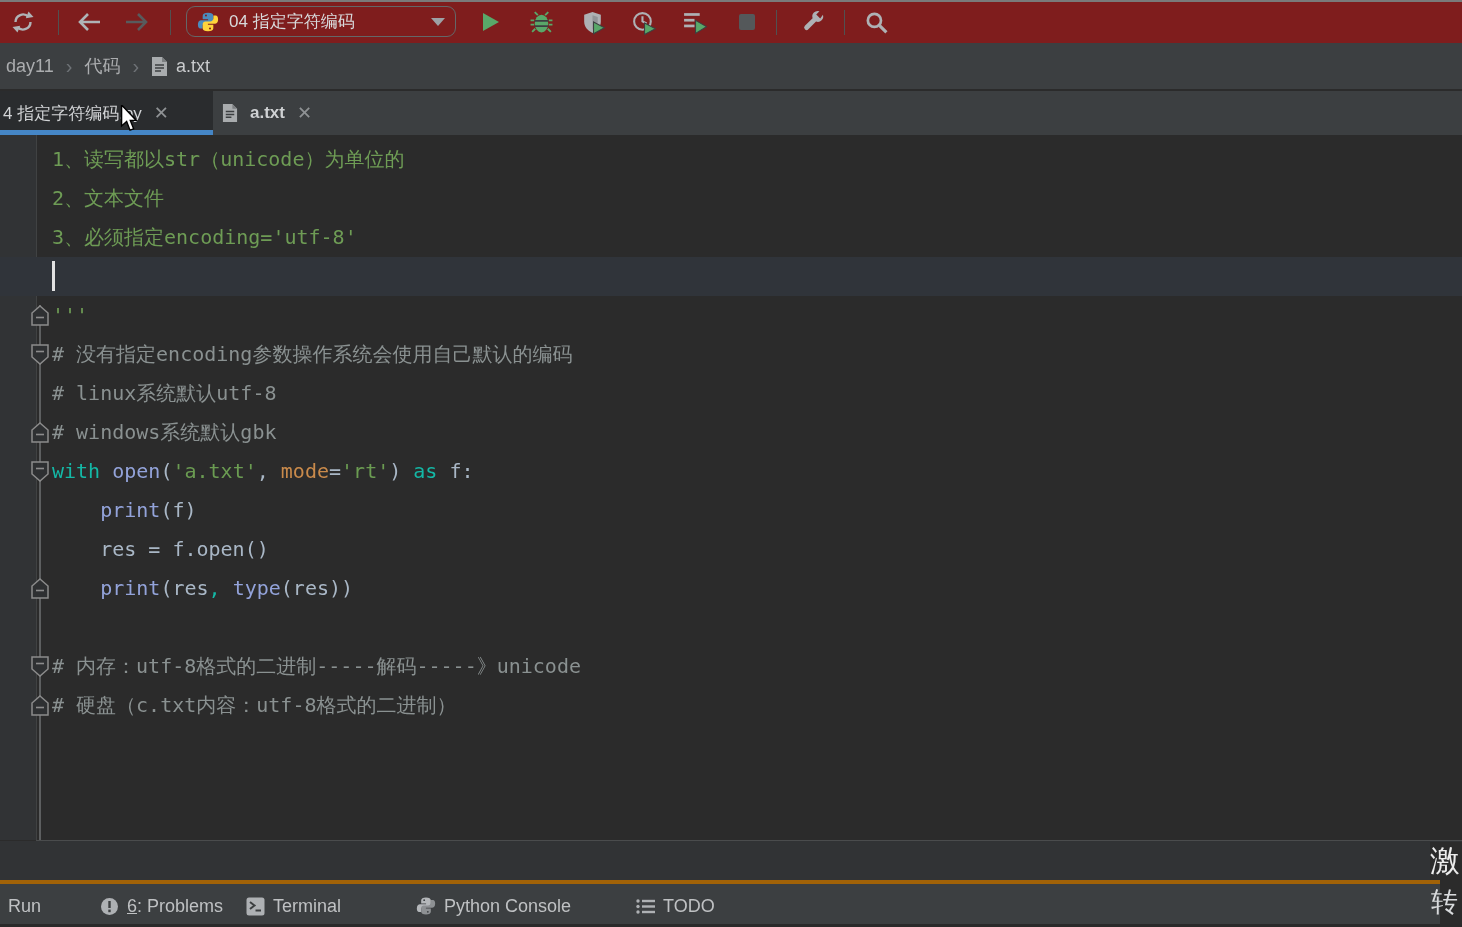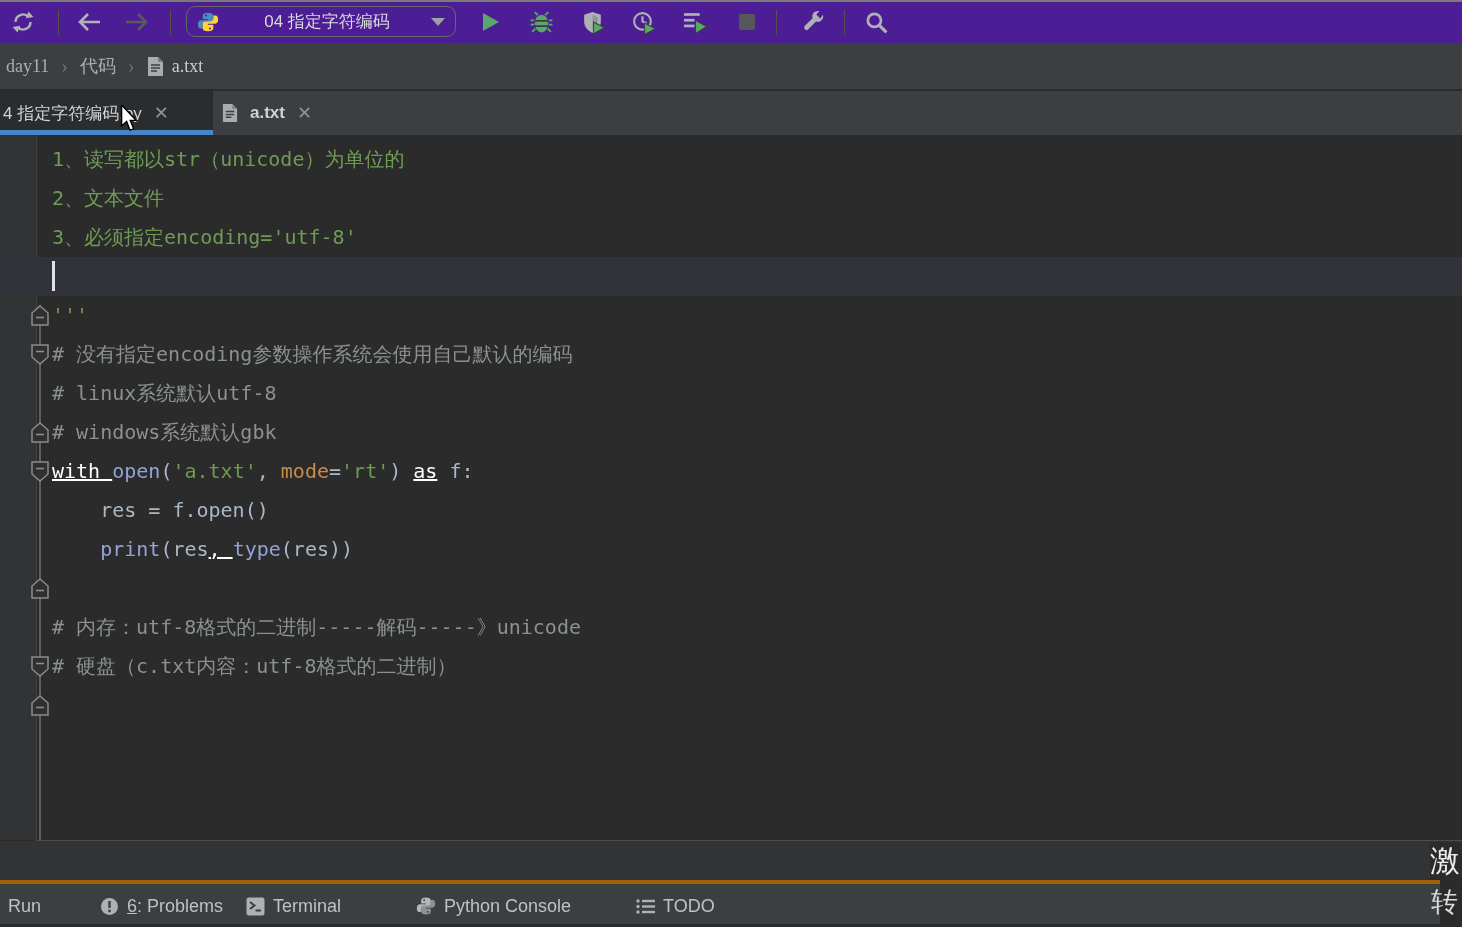--- a/index.html
+++ b/index.html
@@ -1,33 +1,33 @@
 <!DOCTYPE html>
 <html><head>
 <meta charset="utf-8">
 <style>
   html,body{margin:0;padding:0;background:#1e1e1e;}
   .window{position:relative;width:1462px;height:927px;overflow:hidden;
     background:#2B2B2B;font-family:"Liberation Sans",sans-serif;
     border-top:2px solid #7a7a7a;box-sizing:border-box;}
   
-  .toolbar{position:absolute;left:0;top:0;width:100%;height:41px;background:#4c1d95;
-    border-bottom:1px solid #2f3133;text-align:center;}
+  .toolbar{position:absolute;left:0;top:0;width:100%;height:41px;background:#7f1d1d;
+    border-bottom:1px solid #2f3133;}
   .tb-item{position:absolute;top:7px;width:26px;height:26px;display:flex;
     align-items:center;justify-content:center;}
   .tb-sep{position:absolute;top:8px;width:1px;height:25px;background:#515151;}
   .runconfig{position:absolute;left:186px;top:4px;width:270px;height:31px;
     border:1px solid #646768;border-radius:9px;display:flex;align-items:center;
     box-sizing:border-box;padding:0 10px;}
   .runconfig .rc-label{color:#D8DADC;font-size:17px;margin-left:10px;flex:1;white-space:nowrap;}
   .rc-caret{width:0;height:0;border-left:7px solid transparent;border-right:7px solid transparent;
     border-top:8px solid #9DA1A5;margin-left:6px;}
   
   .breadcrumbs{position:absolute;left:0;top:41px;width:100%;height:46px;background:#3C3F41;
-    border-bottom:2px solid #2b2b2b;display:flex;align-items:center;color:#ABADAF;font-size:18px;font-family:Liberation Serif, serif;}
+    border-bottom:2px solid #2b2b2b;display:flex;align-items:center;color:#ABADAF;font-size:18px;}
   .crumb{margin:0 4px;}
   .crumb-sep{color:#6F7377;font-size:20px;margin:0 8px;}
   .crumb-first{margin-left:6px;}
   .crumb-file{color:#C9CBCD;}
   
   .tabbar{position:absolute;left:0;top:89px;width:100%;height:44px;background:#3C3F41;}
   .tab{position:absolute;top:0;height:44px;display:flex;align-items:center;font-size:17px;}
   .tab-active{left:0;width:213px;background:#2A2C2E;color:#D2D4D6;}
   .tab-active .tab-underline{position:absolute;left:0;bottom:0;width:100%;height:5px;background:#4586C6;}
   .tab-plain{left:222px;width:128px;color:#BDBFC1;}
@@ -37,21 +37,21 @@
   .editor{position:absolute;left:0;top:133px;width:1462px;height:705px;background:#2B2B2B;overflow:hidden;padding-left:44px;}
   .gutter{position:absolute;left:0;top:0;width:36px;height:705px;background:#313335;border-right:1px solid #404243;}
   .fold-line{position:absolute;left:39px;width:2px;background:#5d5f60;}
   .fold-rail{position:absolute;left:0;top:0;width:60px;height:705px;}
   .fold-marker{position:absolute;left:29px;}
   .code-area{position:absolute;left:0;top:5px;width:1462px;
     font-family:"DejaVu Sans Mono",monospace;font-size:20px;}
   .code-line{height:39px;line-height:39px;padding-left:52px;white-space:pre;position:relative;}
   .code-line.hl{background:#30343a;}
   .caret{display:inline-block;width:3px;height:30px;background:#E2E2E2;vertical-align:middle;margin-top:-4px;}
-  .tok-doc{color:#6E9C55;} .tok-com{color:#8A9191;} .tok-kw{color:#ffffff;text-decoration:underline;}
+  .tok-doc{color:#6E9C55;} .tok-com{color:#8A9191;} .tok-kw{color:#14b8a6;}
   .tok-fn{color:#93A3DA;} .tok-str{color:#6B9C52;} .tok-kwarg{color:#C98A4B;} .tok-def{color:#A9B7C6;}
   .editor-bottom-line{position:absolute;left:36px;top:838px;width:1426px;height:1px;background:#4a4c4d;}
   .lower-strip{position:absolute;left:0;top:839px;width:1462px;height:39px;background:#313335;}
   
   .bottombar{position:absolute;left:0;top:878px;width:1440px;height:44px;background:#3C3F41;
     border-top:4px solid #a16207;color:#BFC1C3;font-size:18px;}
   .bb-group{position:absolute;top:0;height:44px;display:flex;align-items:center;}
   .bb-icon{margin-right:8px;display:flex;align-items:center;}
   .bottom-edge{position:absolute;left:0;top:922px;width:1462px;height:5px;background:#2A2A2A;}
   
@@ -218,20 +218,21 @@
     <div class="code-area">
         <div class="code-line"><span class="tok-doc">1、读写都以str（unicode）为单位的</span></div>
         <div class="code-line"><span class="tok-doc">2、文本文件</span></div>
         <div class="code-line"><span class="tok-doc">3、必须指定encoding='utf-8'</span></div>
         <div class="code-line hl"><span class="caret"></span></div>
         <div class="code-line"><span class="tok-doc">'''</span></div>
         <div class="code-line"><span class="tok-com"># 没有指定encoding参数操作系统会使用自己默认的编码</span></div>
         <div class="code-line"><span class="tok-com"># linux系统默认utf-8</span></div>
         <div class="code-line"><span class="tok-com"># windows系统默认gbk</span></div>
         <div class="code-line"><span class="tok-kw">with </span><span class="tok-fn">open</span><span class="tok-def">(</span><span class="tok-str">'a.txt'</span><span class="tok-def">, </span><span class="tok-kwarg">mode</span><span class="tok-def">=</span><span class="tok-str">'rt'</span><span class="tok-def">) </span><span class="tok-kw">as</span><span class="tok-def"> f:</span></div>
+        <div class="code-line"><span class="tok-def">    </span><span class="tok-fn">print</span><span class="tok-def">(f)</span></div>
         <div class="code-line"><span class="tok-def">    res = f.open()</span></div>
         <div class="code-line"><span class="tok-def">    </span><span class="tok-fn">print</span><span class="tok-def">(res</span><span class="tok-kw">, </span><span class="tok-fn">type</span><span class="tok-def">(res))</span></div>
         <div class="code-line"></div>
         <div class="code-line"><span class="tok-com"># 内存：utf-8格式的二进制-----解码-----》unicode</span></div>
         <div class="code-line"><span class="tok-com"># 硬盘（c.txt内容：utf-8格式的二进制）</span></div>
       </div>
     <div class="fold-rail">
         <div class="fold-marker" style="top: 168px;">
           <svg width="22" height="25" viewBox="0 0 22 25">
             <polygon points="11,3 19,10 19,22 3,22 3,10" fill="#2E3032" stroke="#8C8C8C" stroke-width="1.5"></polygon>

